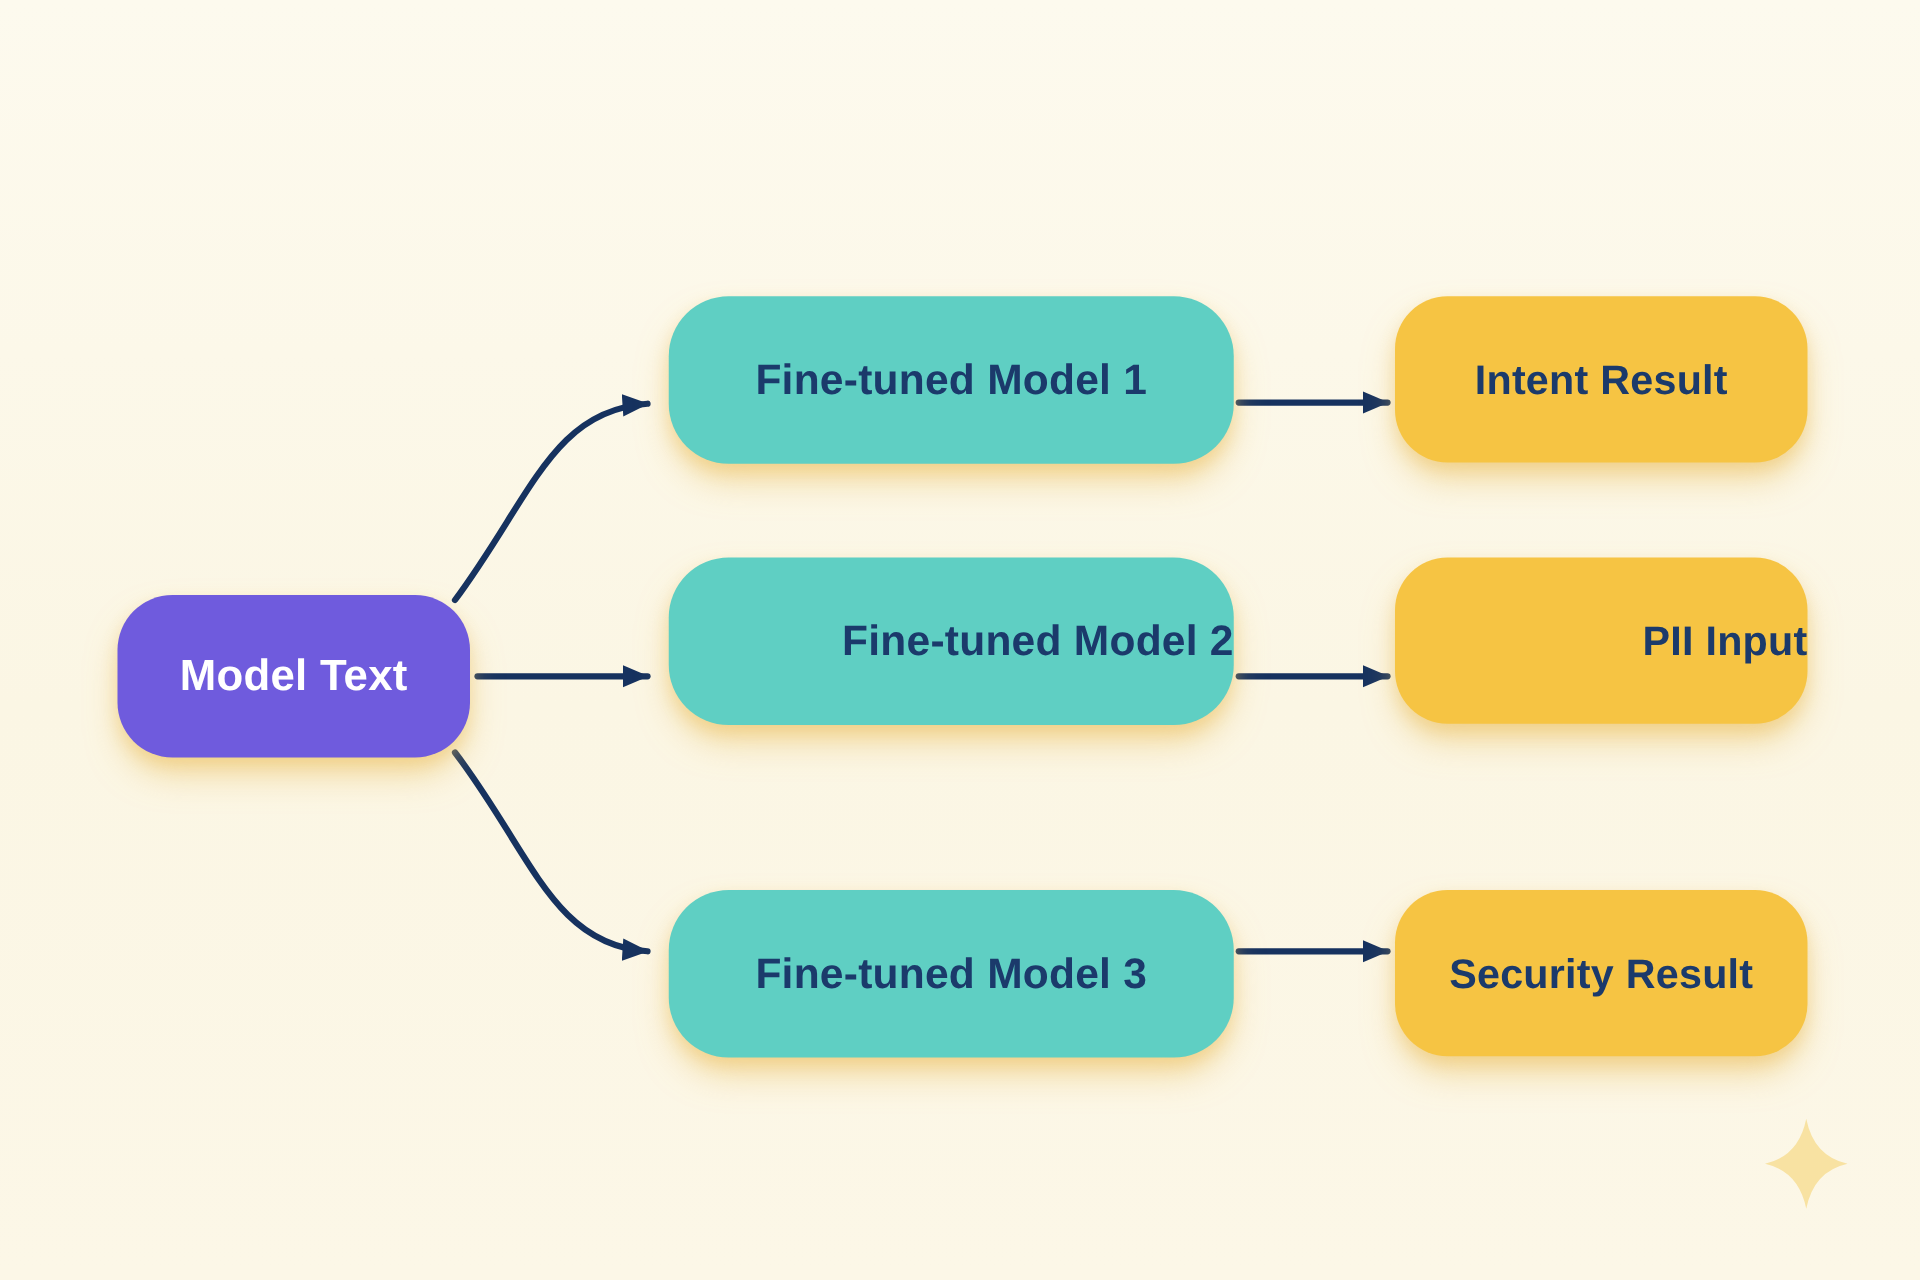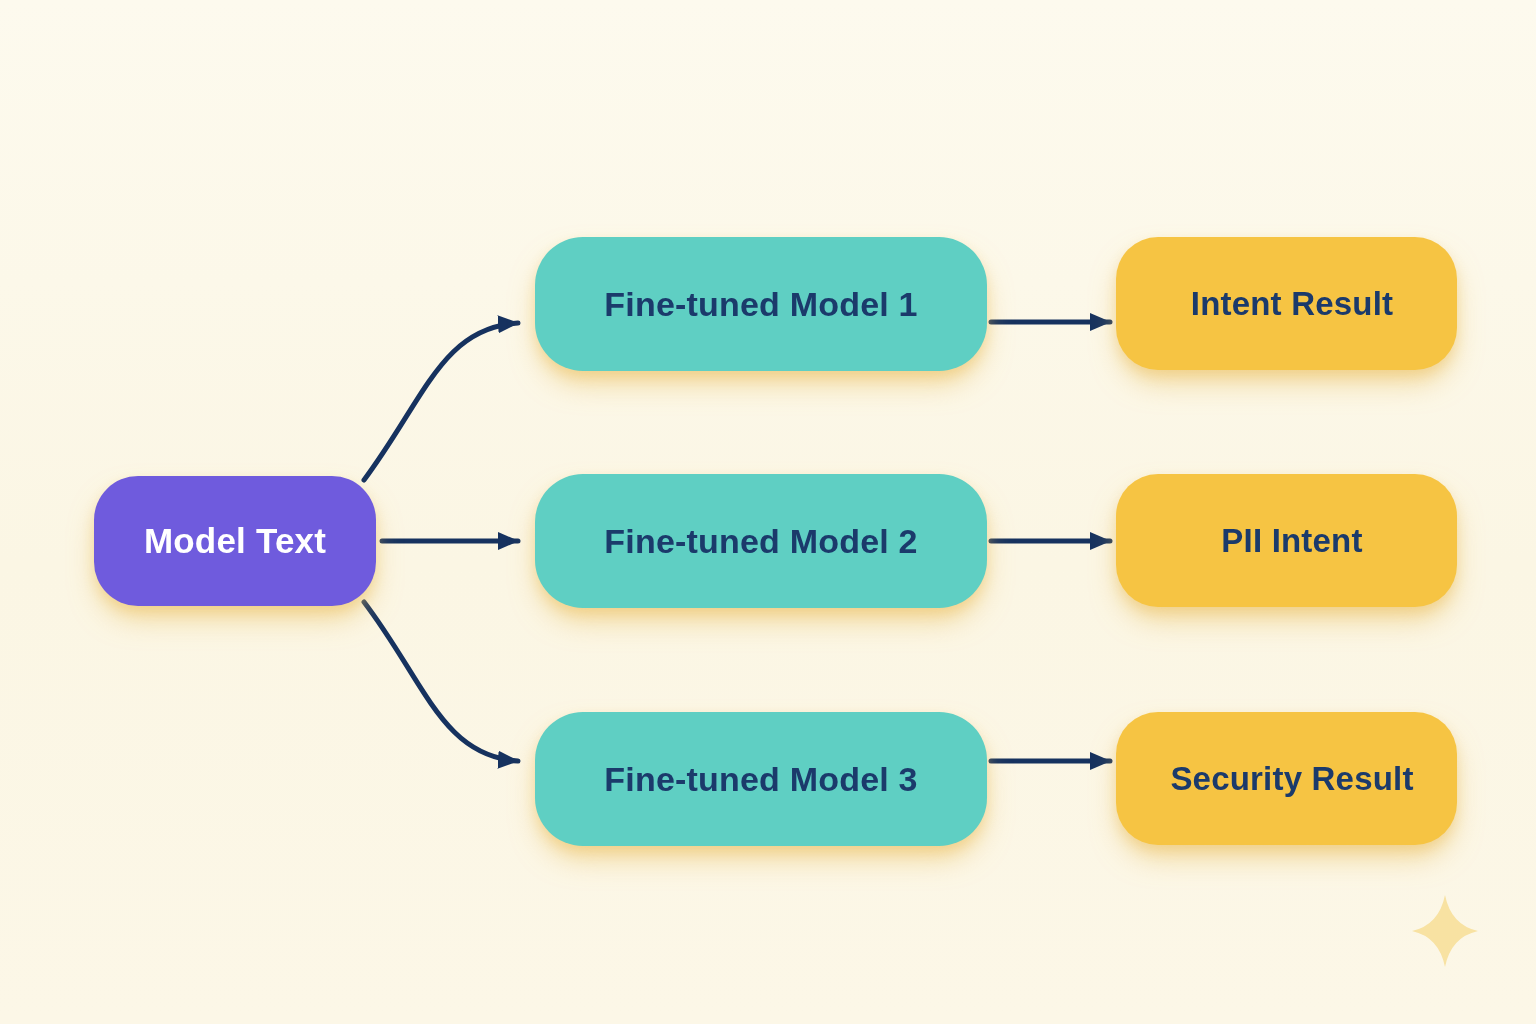--- a/index.html
+++ b/index.html
@@ -48,24 +48,23 @@
     font-size: 34px;
   }
   .node-result {
     left: 1116px;
     width: 330px;
     height: 133px;
     border-radius: 42px;
     background: var(--result-box, #f6c443);
     color: var(--text-dark, #1b3a6b);
     font-size: 33px;
-    padding-left: 11px;
   }
   .row-1 { top: 237px; }
-  .row-2 { top: 474px; }
+  .row-2 { top: 446px; justify-content: flex-end; }
   .row-3 { top: 694px; margin-top: 18px; }
 
   .wires {
     position: absolute;
     inset: 0;
     width: 1536px;
     height: 1024px;
     pointer-events: none;
   }
   .connector {
@@ -115,19 +114,19 @@
     <span>Fine-tuned Model 2</span>
   </div>
   <div class="node node-model row-3">
     <span>Fine-tuned Model 3</span>
   </div>
 
   <div class="node node-result row-1">
     <span>Intent Result</span>
   </div>
   <div class="node node-result row-2">
-    <span>PII Intent</span>
+    <span>PII Input</span>
   </div>
   <div class="node node-result row-3">
     <span>Security Result</span>
   </div>
 
 </div>
 
 </body></html>

